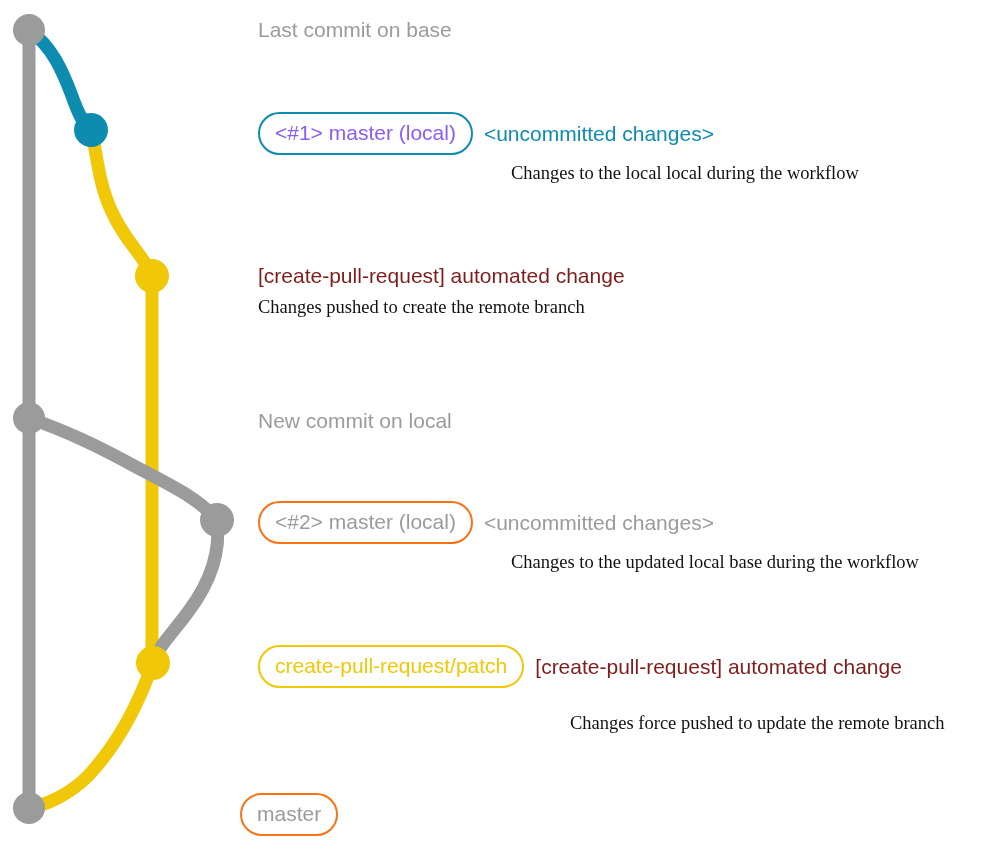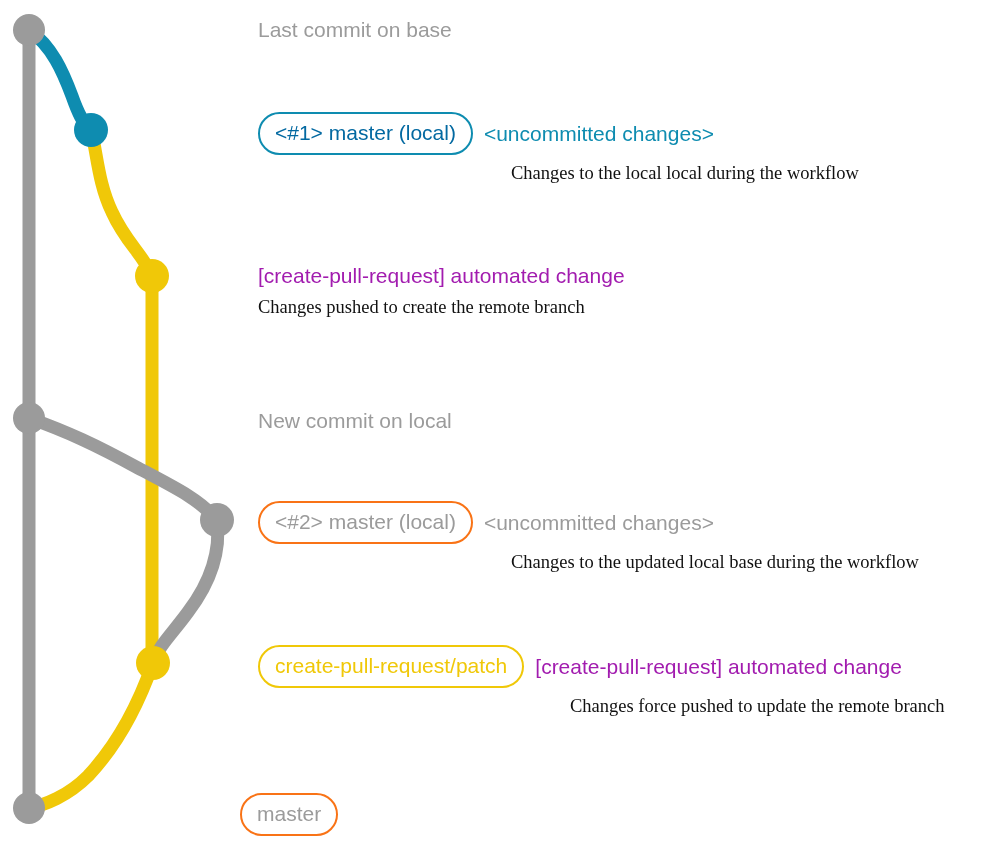--- a/index.html
+++ b/index.html
@@ -34,41 +34,41 @@
     position: absolute;
     white-space: nowrap;
   }
   .headline {
     font-family: "Liberation Sans", sans-serif;
     font-size: 21px;
     line-height: 25px;
   }
   .headline.gray  { color: #9B9B9B; }
   .headline.blue  { color: #0E8CB0; }
-  .headline.amber { color: #a21caf; }
+  .headline.amber { color: #7f1d1d; }
 
   .subtext {
     font-family: "Liberation Serif", serif;
     font-size: 18.5px;
     line-height: 22px;
     color: #111111;
   }
 
   .pill {
     display: inline-block;
     box-sizing: border-box;
     border-radius: 999px;
     background: #ffffff;
     font-family: "Liberation Sans", sans-serif;
     font-size: 21px;
     line-height: 1;
     padding: 8px 15px 10px 15px;
     vertical-align: middle;
   }
-  .pill.blue  { border: 2px solid #0E8CB0; color: #0369a1; }
+  .pill.blue  { border: 2px solid #0E8CB0; color: #8b5cf6; }
   .pill.gray  { border: 2px solid #f97316; color: #9B9B9B; }
   .pill.amber { border: 2px solid #F0C808; color: #F0C808; }
 
   .row {
     display: flex;
     align-items: center;
     gap: 11px;
   }
 </style>
 </head>
@@ -130,21 +130,21 @@
         <span class="headline gray">&lt;uncommitted changes&gt;</span>
       </div>
       <div class="subtext" style="margin-left:253px; margin-top:7px;">Changes to the updated local base during the workflow</div>
     </div>
 
     <div class="ann" style="left:258px; top:645px;">
       <div class="row">
         <span class="pill amber">create-pull-request/patch</span>
         <span class="headline amber">[create-pull-request] automated change</span>
       </div>
-      <div class="subtext" style="margin-left:312px; margin-top:7px;">Changes force pushed to update the remote branch</div>
+      <div class="subtext" style="margin-left:312px; margin-top:24px;">Changes force pushed to update the remote branch</div>
     </div>
 
     <div class="ann" style="left:240px; top:793px;">
       <div class="row">
         <span class="pill gray">master</span>
       </div>
     </div>
 
   </div>
 </div>

